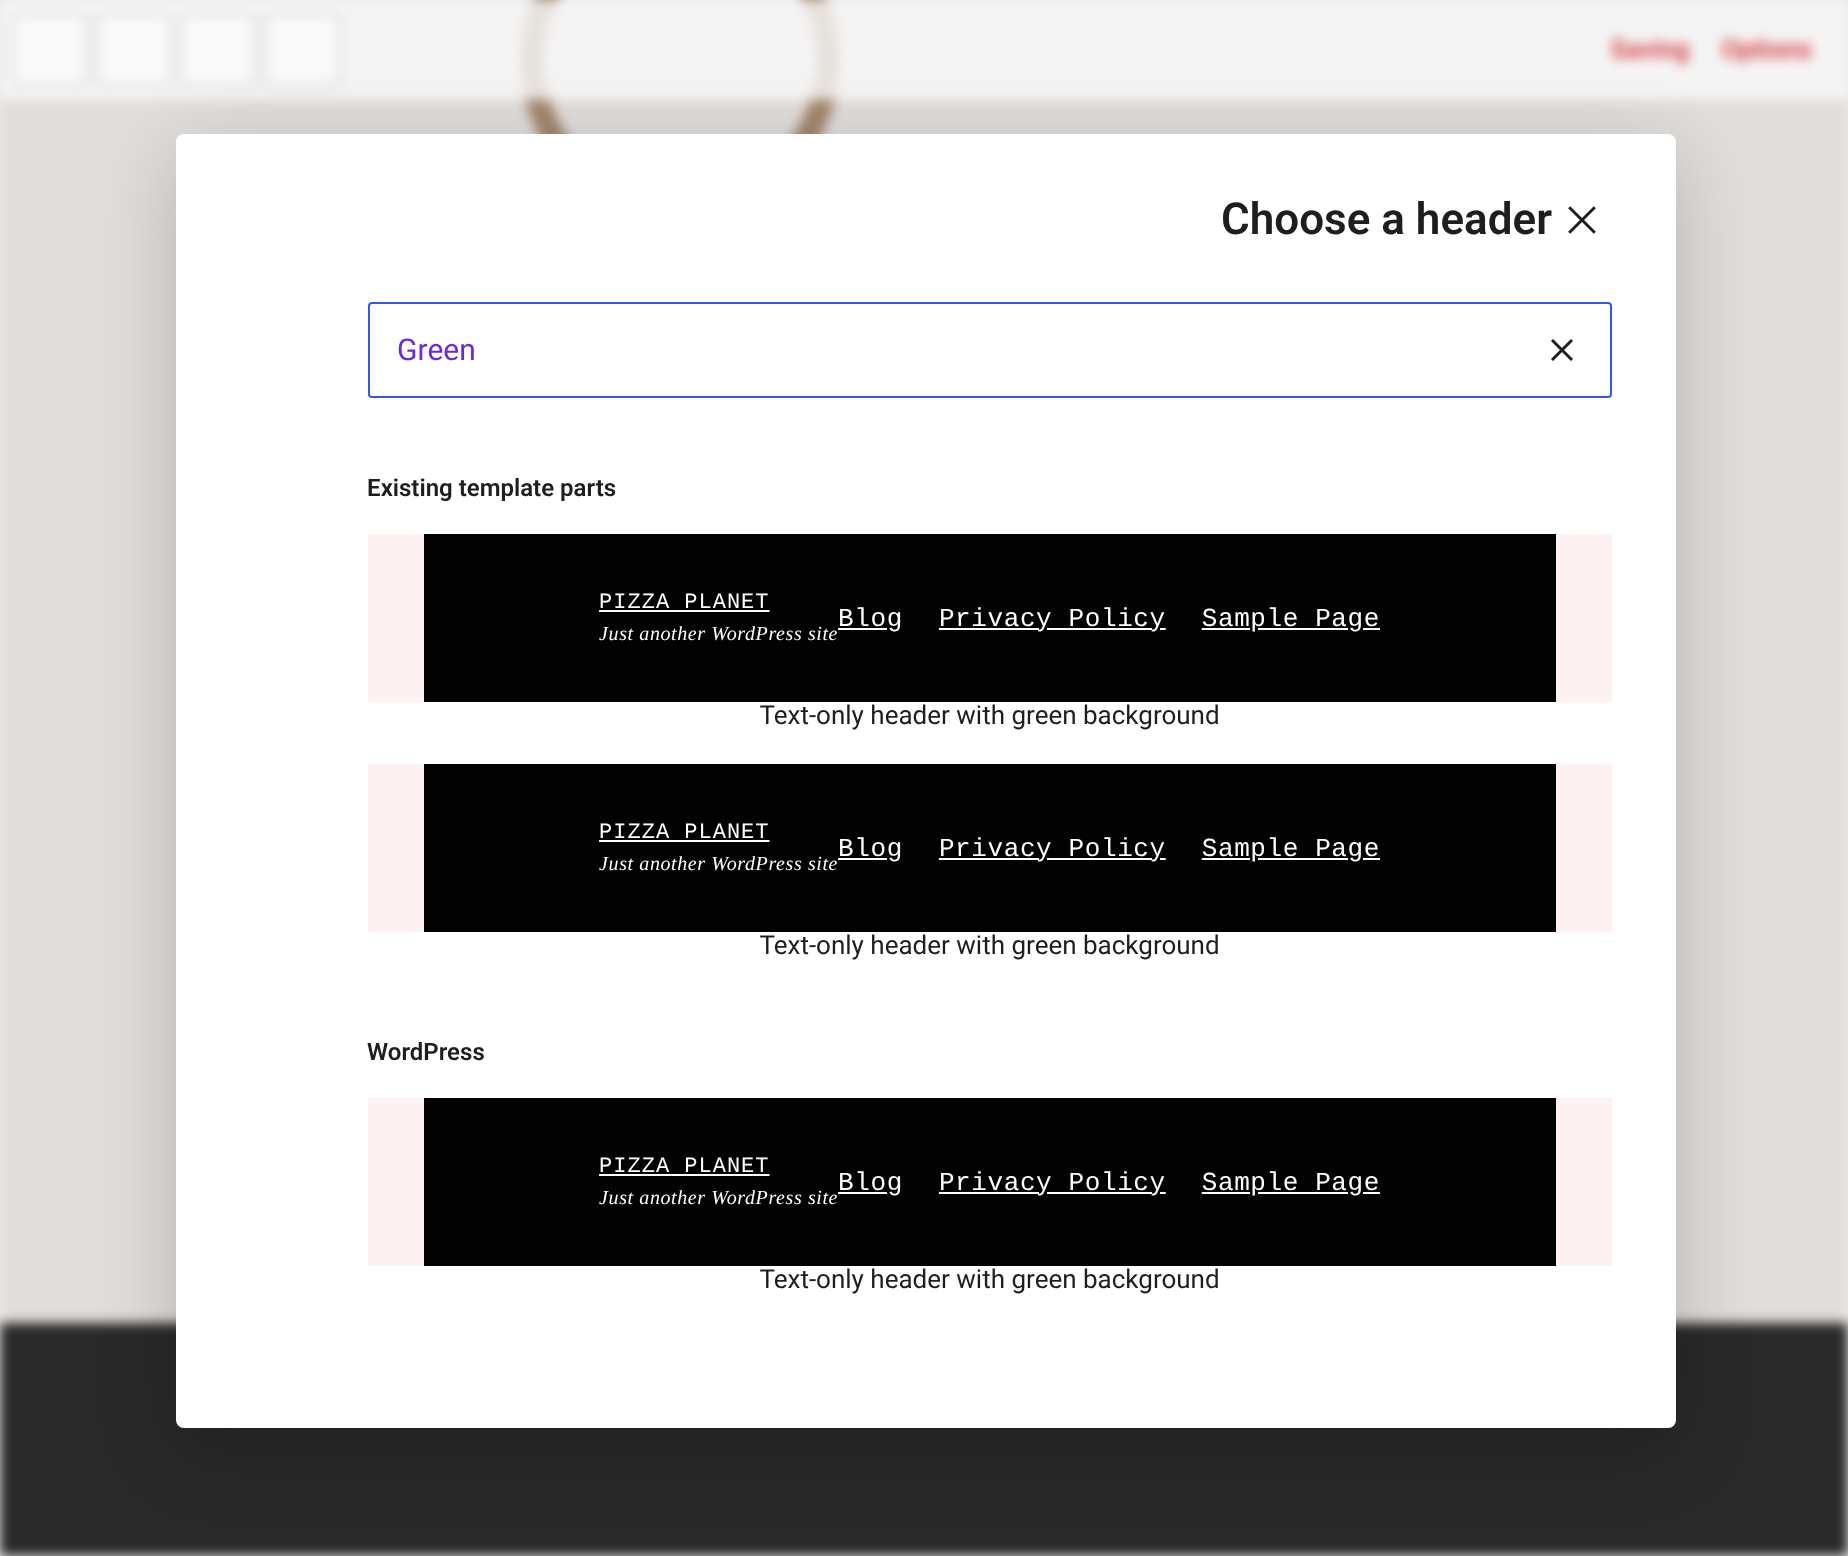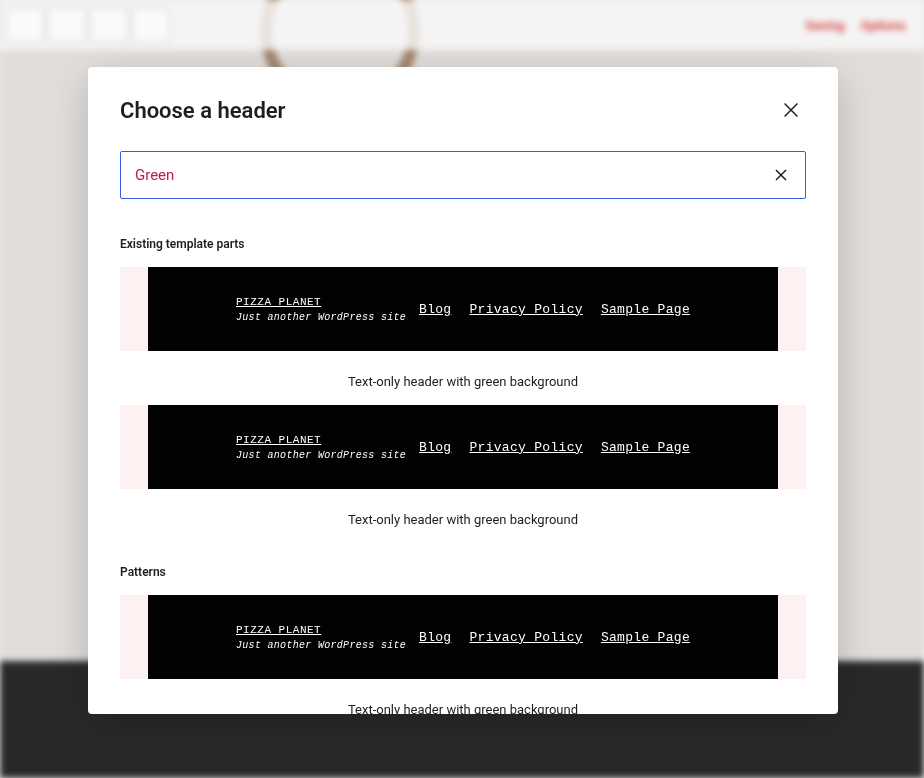--- a/index.html
+++ b/index.html
@@ -37,21 +37,21 @@
     position:absolute; inset:0;
     background:rgba(0,0,0,0.02);
   }
   .modal {
     position:absolute; left:88px; top:67px;
     width:750px; height:647px;
     background:#fff;
     border-radius:4px;
     box-shadow:0 10px 40px rgba(0,0,0,0.2);
     overflow:hidden;
-    display:flex; flex-direction:column;
+    display:flex; flex-direction:column;align-items:flex-end;
   }
   .modal-header {
     display:flex; align-items:center; justify-content:space-between;
     padding:28px 32px 18px 32px;
   }
   .modal-title {
     font-size:22px; font-weight:600; color:#1e1e1e;
   }
   .close-btn {
     background:none; border:none; cursor:pointer; padding:4px;
@@ -66,21 +66,21 @@
     border:1.5px solid #3858e9;
     border-radius:2px;
     display:flex; align-items:center;
     padding:0 12px 0 14px;
     height:48px;
     margin-top:8px;
   }
   .search-input {
     flex:1; border:none; outline:none;
     font-size:15px; font-family:inherit;
-    color:#be185d;
+    color:#6d28d9;
     padding:0;
   }
   .search-clear {
     background:none; border:none; cursor:pointer; padding:4px;
     display:flex; align-items:center;
   }
   .search-clear svg { width:16px; height:16px; }
   .section-heading {
     font-size:12px; font-weight:600; color:#1e1e1e;
     margin:38px 0 16px 0;
@@ -101,27 +101,28 @@
     font-family:"Courier New", monospace;
   }
   .preview-brand { display:flex; flex-direction:column; }
   .preview-sitename {
     color:#fff; font-size:11px; letter-spacing:0.5px;
     text-decoration:underline;
   }
   .preview-tagline {
     color:#fff; font-size:10px; font-style:italic; margin-top:4px;
     letter-spacing:0.3px;
+    font-family:Liberation Serif, serif;
   }
   .preview-nav { display:flex; gap:18px; }
   .preview-nav a {
     color:#fff; font-size:13px; text-decoration:underline; letter-spacing:0.3px;
   }
   .preview-caption {
-    text-align:center; font-size:13px; color:#1e1e1e; margin-top:23px;
+    text-align:center; font-size:13px; color:#1e1e1e; margin-top:0;
   }
 </style>
 </head>
 <body>
 
 <div class="backdrop">
   <div class="arc"></div>
   <div class="top-toolbar">
     <div class="tbtn"></div>
     <div class="tbtn"></div>
@@ -186,21 +187,21 @@
           <div class="preview-nav">
             <a>Blog</a>
             <a>Privacy Policy</a>
             <a>Sample Page</a>
           </div>
         </div>
       </div>
       <div class="preview-caption">Text-only header with green background</div>
     </div>
 
-    <div class="section-heading">Patterns</div>
+    <div class="section-heading">WordPress</div>
 
     <div class="preview-card">
       <div class="preview-frame">
         <div class="preview-inner">
           <div class="preview-brand">
             <span class="preview-sitename">PIZZA PLANET</span>
             <span class="preview-tagline">Just another WordPress site</span>
           </div>
           <div class="preview-nav">
             <a>Blog</a>

